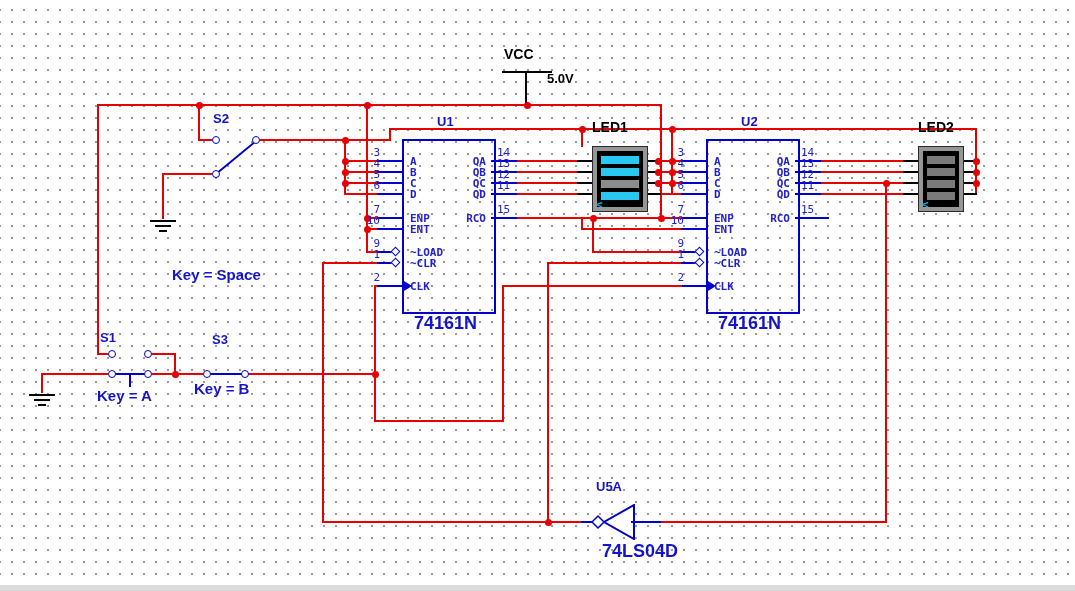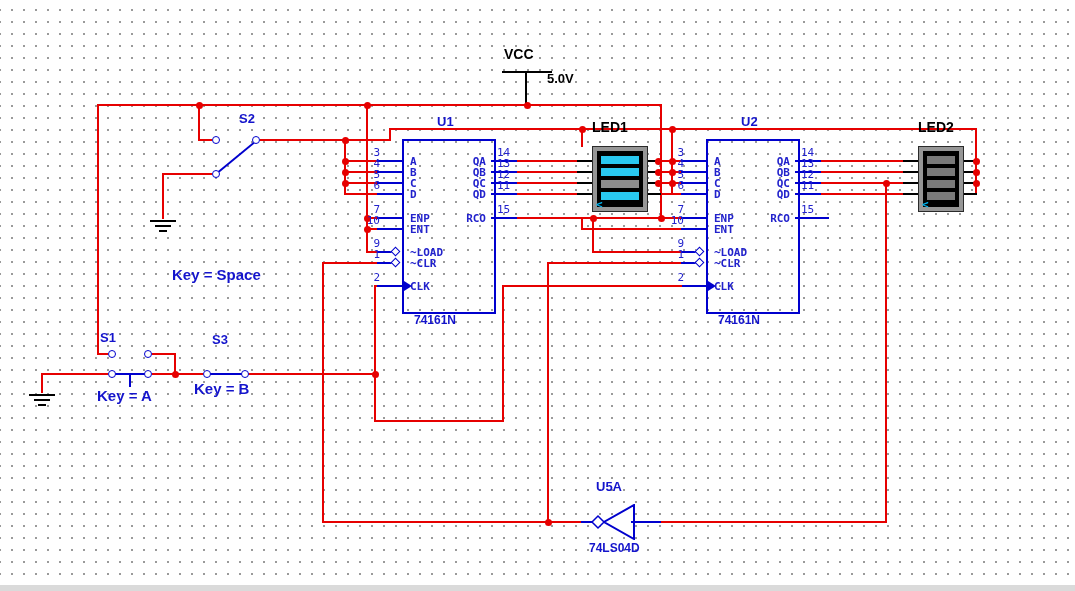--- a/index.html
+++ b/index.html
@@ -9,21 +9,21 @@
     background-size:12px 12px;background-position:6px 4px;}
   .wire{position:absolute;}
   .red{background:#e60000;}
   .blue{background:#0000cd;}
   .black{background:#000000;}
   .dot{position:absolute;width:7px;height:7px;border-radius:50%;background:#e60000;}
   .chipbox{position:absolute;border:2px solid #0000cd;background:transparent;}
   .txt{position:absolute;white-space:pre;}
   .ref{font-size:13px;font-weight:bold;color:#1414cc;}
   .key{font-size:15px;font-weight:bold;color:#1414cc;}
-  .part{font-size:12px;font-weight:bold;color:#1414cc;}
+  .part{font-size:18px;font-weight:bold;color:#1414cc;}
   .blackref{font-size:14px;font-weight:bold;color:#000;}
   .val{font-size:13px;font-weight:bold;color:#000;}
   .pin{font-size:11px;font-weight:bold;color:#2222cc;font-family:"DejaVu Sans Mono",monospace;}
   .num{font-size:11px;color:#2222cc;font-family:"DejaVu Sans Mono",monospace;}
   .title{font-size:34px;font-weight:bold;color:#ff0000;letter-spacing:6px;font-family:"Liberation Serif",serif;}
   .contact{position:absolute;width:8px;height:8px;border:1.5px solid #0000cd;border-radius:50%;background:#fff;box-sizing:border-box;}
   .bubble{position:absolute;width:7px;height:7px;border:1.5px solid #0000cd;background:#fff;transform:rotate(45deg);box-sizing:border-box;}
   .clkmark{position:absolute;width:0;height:0;border-top:5px solid transparent;border-bottom:5px solid transparent;border-left:8px solid #0000cd;}
   .ledframe{position:absolute;background:#969696;border:1px solid #2a2a2a;box-sizing:border-box;}
   .ledpanel{position:absolute;background:#000;}
@@ -42,21 +42,21 @@
     <div class="txt blackref" style="left:504px;top:46px;">VCC</div>
     <div class="txt val" style="left:547px;top:71px;">5.0V</div>
   </div>
 
   <div>
     <svg width="48" height="36" style="position:absolute;left:590px;top:504px;">
       <polygon points="44,1 44,35 14,18" fill="#ffffff" stroke="#0000cd" stroke-width="2"></polygon>
       <polygon points="2,18 8,12 14,18 8,24" fill="#ffffff" stroke="#0000cd" stroke-width="1.5"></polygon>
     </svg>
     <div class="txt ref" style="left:596px;top:479px;">U5A</div>
-    <div class="txt part" style="left:589px;top:541px;">74LS04D</div>
+    <div class="txt part" style="left:602px;top:541px;">74LS04D</div>
   </div>
 
   <div id="gen">
       <div class="wire red" style="left: 97px; top: 104px; width: 565px; height: 2px;"></div>
       <div class="wire red" style="left: 97px; top: 104px; width: 2px; height: 251px;"></div>
       <div class="wire red" style="left: 97px; top: 353px; width: 11px; height: 2px;"></div>
       <div class="wire red" style="left: 198px; top: 104px; width: 2px; height: 37px;"></div>
       <div class="wire red" style="left: 198px; top: 139px; width: 14px; height: 2px;"></div>
       <div class="wire red" style="left: 260px; top: 139px; width: 86px; height: 2px;"></div>
       <div class="wire red" style="left: 344px; top: 139px; width: 47px; height: 2px;"></div>
@@ -283,21 +283,21 @@
       <div class="contact" style="left: 108px; top: 370px;"></div>
       <div class="contact" style="left: 144px; top: 370px;"></div>
       <div class="contact" style="left: 203px; top: 370px;"></div>
       <div class="contact" style="left: 241px; top: 370px;"></div>
       <div class="gline" style="left: 150px; top: 220px; width: 26px;"></div>
       <div class="gline" style="left: 155px; top: 225px; width: 16px;"></div>
       <div class="gline" style="left: 159px; top: 230px; width: 8px;"></div>
       <div class="gline" style="left: 29px; top: 394px; width: 26px;"></div>
       <div class="gline" style="left: 34px; top: 399px; width: 16px;"></div>
       <div class="gline" style="left: 38px; top: 404px; width: 8px;"></div>
-      <div class="txt ref" style="left: 239px; top: 111px;">S2</div>
+      <div class="txt ref" style="left: 213px; top: 111px;">S2</div>
       <div class="txt key" style="left: 172px; top: 266px;">Key = Space</div>
       <div class="txt ref" style="left: 100px; top: 330px;">S1</div>
       <div class="txt ref" style="left: 212px; top: 332px;">S3</div>
       <div class="txt key" style="left: 97px; top: 387px;">Key = A</div>
       <div class="txt key" style="left: 194px; top: 380px;">Key = B</div>
     </div>
   <div id="bottomstrip"></div>
 </div>
 
 </body></html>

